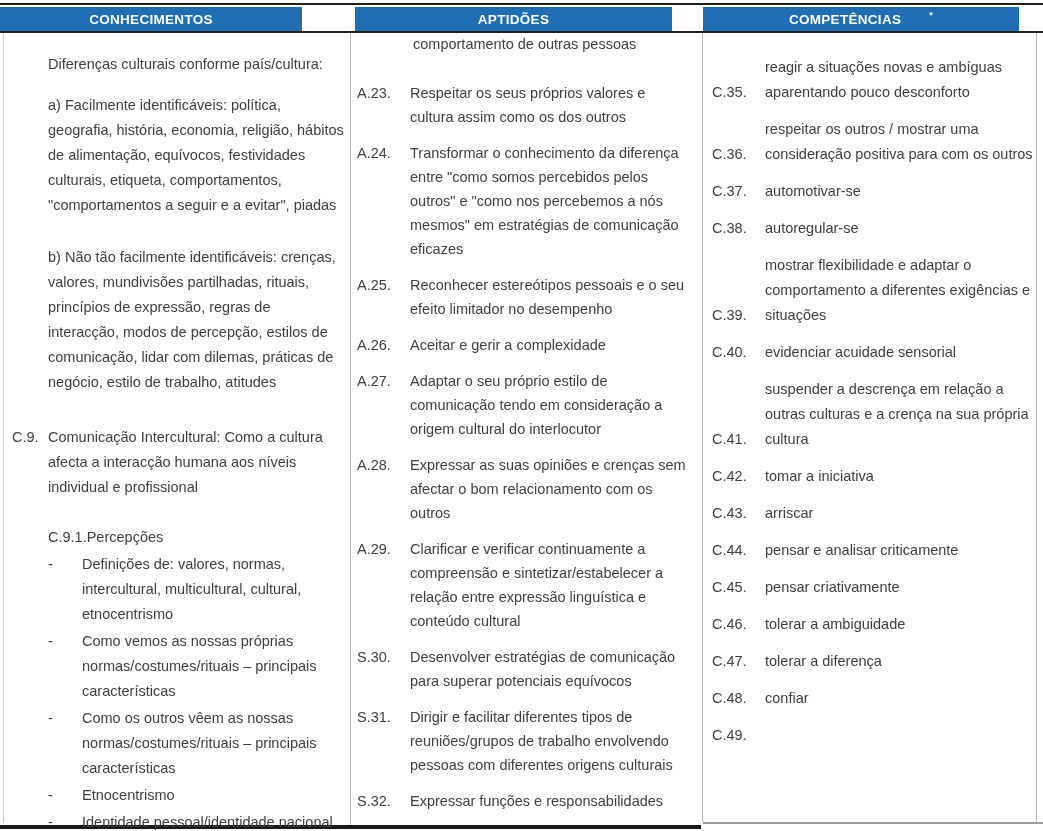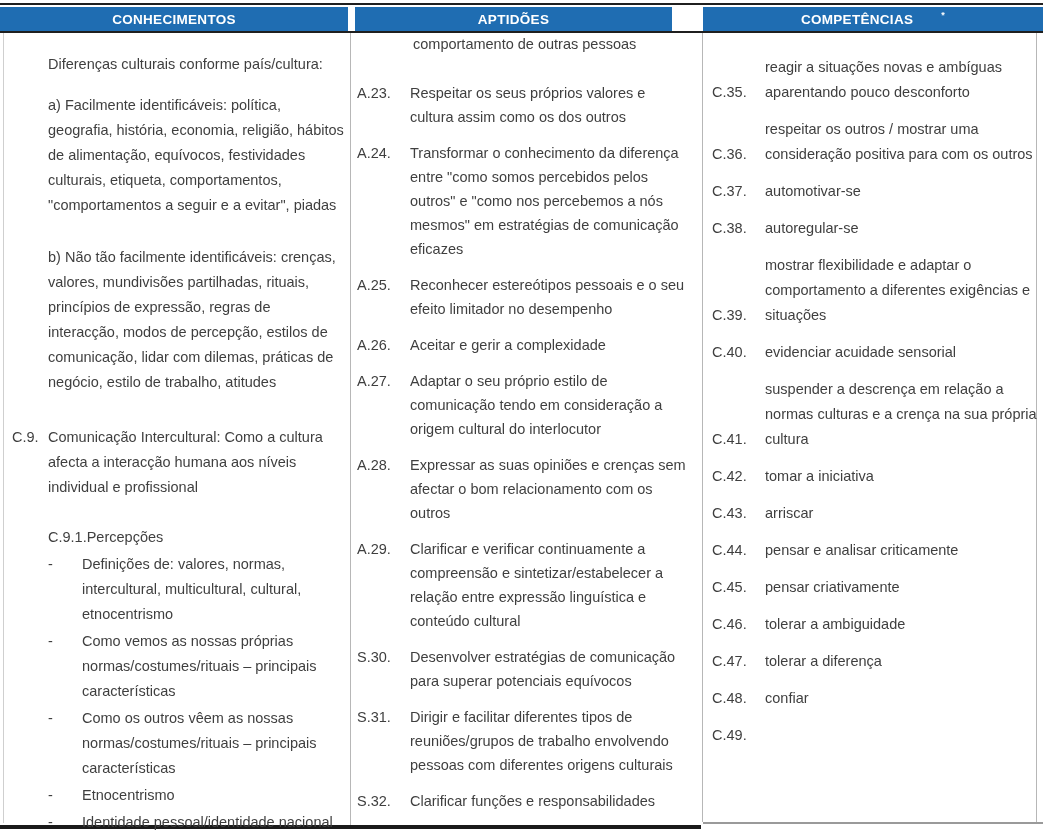--- a/index.html
+++ b/index.html
@@ -14,23 +14,23 @@
 
   
   .top-line { position: absolute; left: 0; top: 3px; width: 1043px; height: 2px; background: #1f1f1f; }
   .hcell {
     position: absolute; top: 7px; height: 24px;
     background: #1f6db2;
     color: #ffffff; font-weight: bold; font-size: 13.5px; letter-spacing: .3px;
     display: flex; align-items: center; justify-content: center;
     text-align: center;
   }
-  .hcell.c1 { left: 0;   width: 348px; }
+  .hcell.c1 { left: 0;   width: 302px; }
   .hcell.c2 { left: 355px; width: 317px; }
-  .hcell.c3 { left: 703px; width: 340px; gap: 25px; }
+  .hcell.c3 { left: 703px; width: 316px; gap: 25px; }
   .hcell sup { font-size: 9px; margin-left: 3px; transform: translateY(-4px); }
   .header-underline { position: absolute; left: 0; top: 31px; width: 1043px; height: 2px; background: #1f1f1f; }
 
   
   .vline { position: absolute; width: 1px; background: #b7b7b7; }
   .vline.v-left  { left: 3px;    top: 33px; height: 790px; background: #cfcfcf; }
   .vline.v-mid1  { left: 350px;  top: 33px; height: 792px; }
   .vline.v-mid2  { left: 702px;  top: 33px; height: 789px; }
   .vline.v-right { left: 1036px; top: 33px; height: 789px; }
   .bottom-line-left  { position: absolute; left: 0;  top: 825px; width: 701px; height: 4px; background: #1a1a1a; }
@@ -159,21 +159,21 @@
     <div class="item">
       <span class="code">S.30.</span>
       <span class="text">Desenvolver estratégias de comunicação para superar potenciais equívocos</span>
     </div>
     <div class="item">
       <span class="code">S.31.</span>
       <span class="text">Dirigir e facilitar diferentes tipos de reuniões/grupos de trabalho envolvendo pessoas com diferentes origens culturais</span>
     </div>
     <div class="item">
       <span class="code">S.32.</span>
-      <span class="text">Clarificar funções e responsabilidades</span>
+      <span class="text">Expressar funções e responsabilidades</span>
     </div>
   </div>
 
   <div class="col col3">
     <div class="item">
       <span class="code">C.35.</span>
       <span class="text">reagir a situações novas e ambíguas aparentando pouco desconforto</span>
     </div>
     <div class="item">
       <span class="code">C.36.</span>
@@ -190,21 +190,21 @@
     <div class="item">
       <span class="code">C.39.</span>
       <span class="text">mostrar flexibilidade e adaptar o comportamento a diferentes exigências e situações</span>
     </div>
     <div class="item">
       <span class="code">C.40.</span>
       <span class="text">evidenciar acuidade sensorial</span>
     </div>
     <div class="item">
       <span class="code">C.41.</span>
-      <span class="text">suspender a descrença em relação a normas culturas e a crença na sua própria cultura</span>
+      <span class="text">suspender a descrença em relação a outras culturas e a crença na sua própria cultura</span>
     </div>
     <div class="item">
       <span class="code">C.42.</span>
       <span class="text">tomar a iniciativa</span>
     </div>
     <div class="item">
       <span class="code">C.43.</span>
       <span class="text">arriscar</span>
     </div>
     <div class="item">

